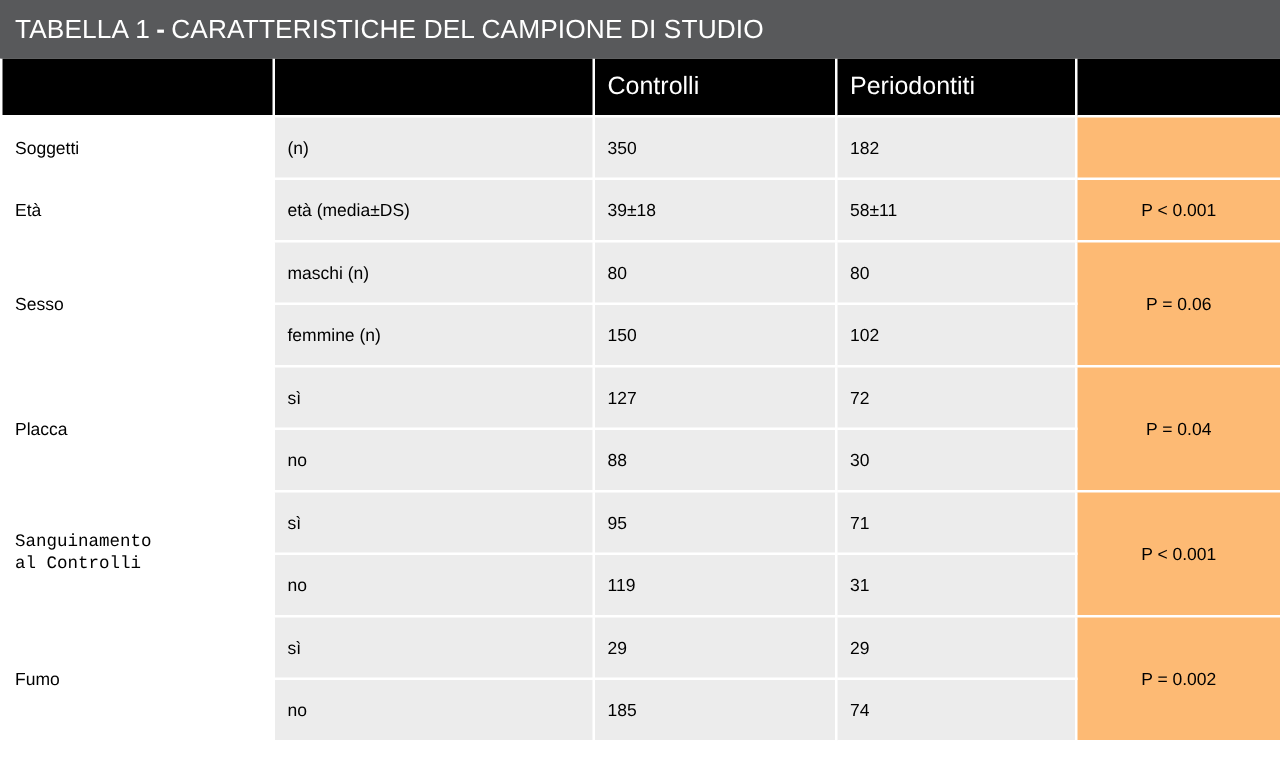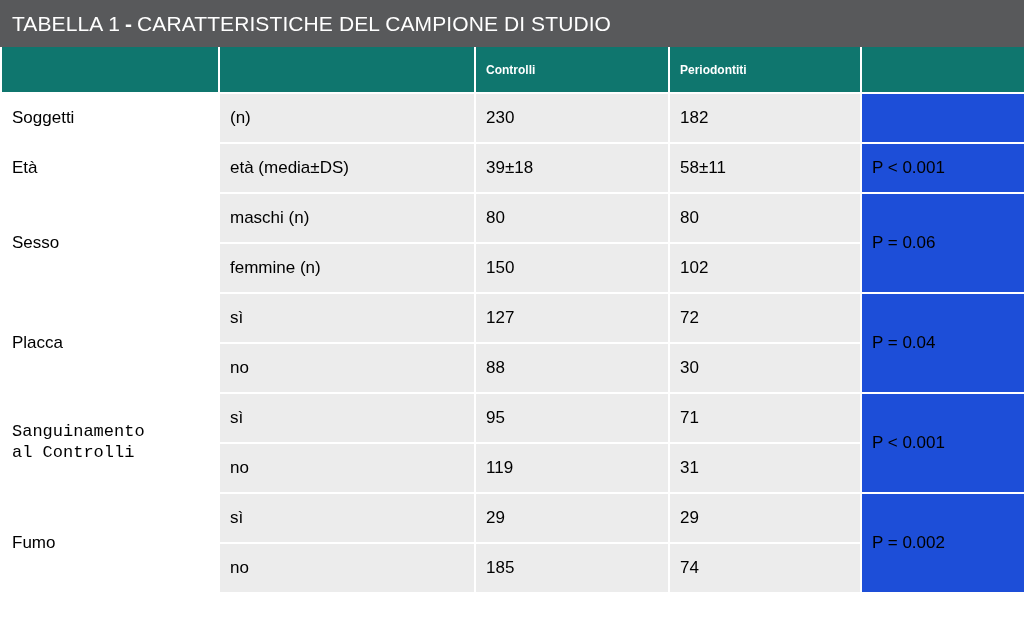--- a/index.html
+++ b/index.html
@@ -46,45 +46,46 @@
   }
   table.tbl col.c1 { width: 218px; }
   table.tbl col.c2 { width: 256px; }
   table.tbl col.c3 { width: 194px; }
   table.tbl col.c4 { width: 192px; }
   table.tbl col.c5 { width: 164px; }
 
   table.tbl th, table.tbl td {
     border: 2px solid #ffffff;
     padding: 0 10px;
-    font-size: 17px;
+    font-size: 14px;
     color: #000000;
     vertical-align: middle;
     text-align: left;
     box-sizing: border-box;
   }
   table.tbl thead th {
-    background: #0f766e;
+    background: #000000;
     color: #ffffff;
     height: 46px;
-    font-weight: bold;
-    font-size: 12px;
+    font-weight: normal;
+    font-size: 20px;
     border-top: none;
   }
   table.tbl thead th.empty { color: #d81f26; }
 
   table.tbl tbody td {
     background: #ececec;
     height: 50px;
   }
   table.tbl tbody td.label {
     background: #ffffff;
   }
   table.tbl tbody td.pval {
-    background: #1d4ed8;
+    background: #fdba74;
+    text-align: center;
   }
   .subline {
     display: block;
     line-height: 1.22;
     font-family: Liberation Mono, monospace;
   }
 </style>
 </head>
 <body>
 
@@ -111,21 +112,21 @@
         <th>Controlli</th>
         <th>Periodontiti</th>
         <th class="empty"></th>
       </tr>
     </thead>
     <tbody>
 
       <tr>
         <td class="label">Soggetti</td>
         <td>(n)</td>
-        <td>230</td>
+        <td>350</td>
         <td>182</td>
         <td class="pval"></td>
       </tr>
 
       <tr>
         <td class="label">Età</td>
         <td>età (media±DS)</td>
         <td>39±18</td>
         <td>58±11</td>
         <td class="pval">P &lt; 0.001</td>

